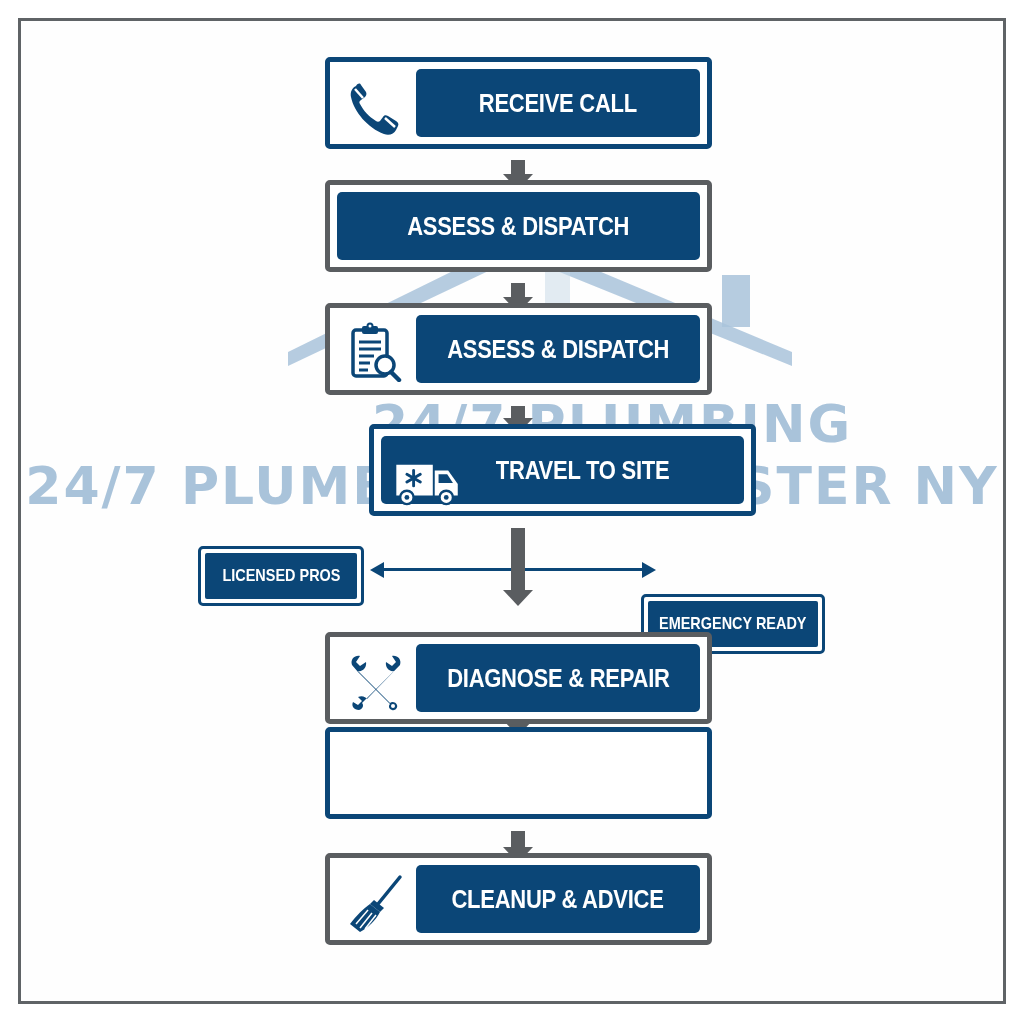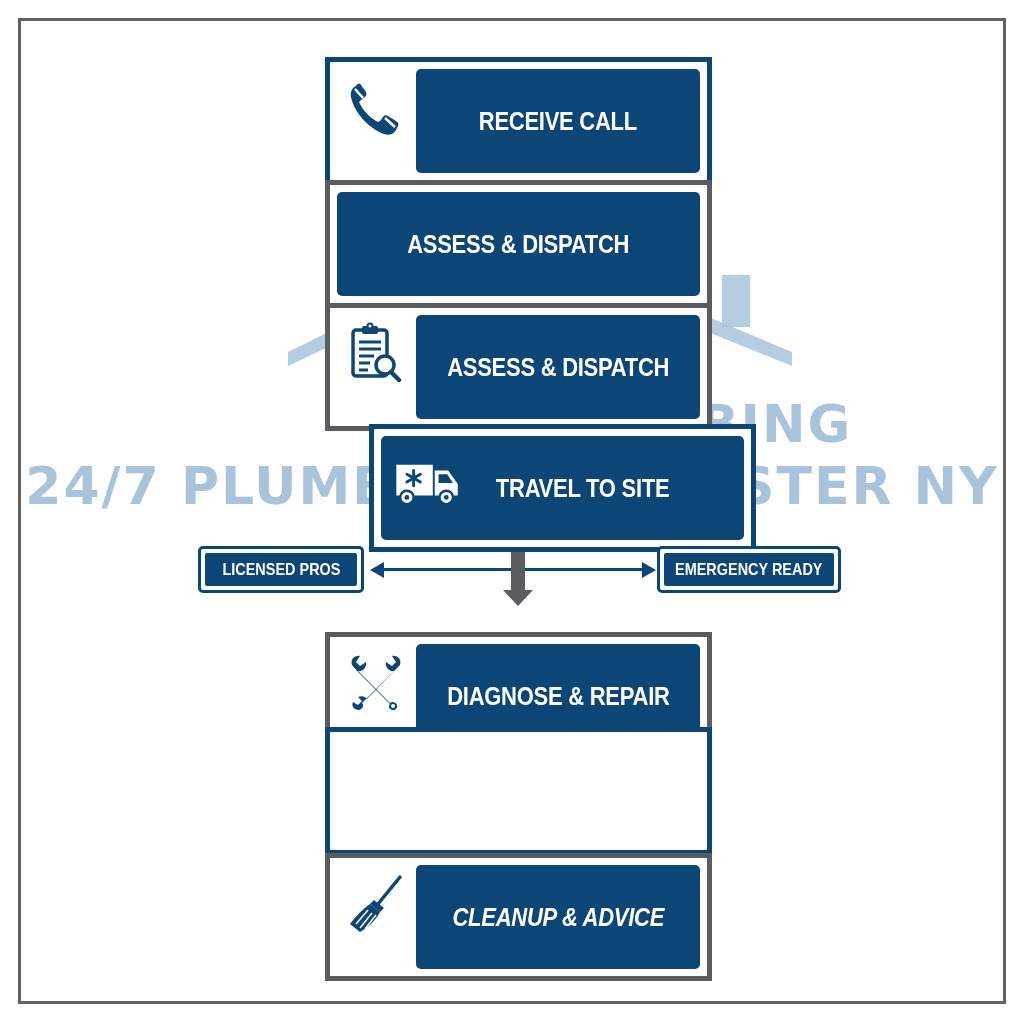--- a/index.html
+++ b/index.html
@@ -31,43 +31,43 @@
     border-top: 16px solid #5a5d60;
   }
   .conn-head::after {
     content: ""; position: absolute; left: -11px; top: -14px;
     border-left: 11px solid transparent; border-right: 11px solid transparent;
     border-top: 11px solid transparent;
   }
 
   
   .step {
-    position: absolute; left: 325px; width: 387px; height: 128px;
-    box-sizing: border-box; border-radius: 0; background: #ffffff;
+    position: absolute; left: 325px; width: 387px; height: 92px;
+    box-sizing: border-box; border-radius: 5px; background: #ffffff;
     border: 5px solid #5a5d60;
   }
   .step.blue-border { border-color: #0b4677; }
   .step .inner {
     position: absolute; top: 7px; bottom: 7px; right: 7px;
     background: #0b4677; border-radius: 5px;
     display: flex; align-items: center; justify-content: center;
   }
   .step.split .inner { left: 86px; }
   .step.full .inner { left: 7px; }
   .step .label {
     color: #ffffff; font-weight: 700; font-size: 25px; letter-spacing: -0.3px;
     font-family: "Liberation Sans", sans-serif;
     transform: scaleX(0.88); white-space: nowrap;
   }
   .step .icon { position: absolute; left: 16px; top: 18px; width: 60px; height: 60px; }
   .step.full .icon { left: 18px; }
 
   
   .tag {
-    position: absolute; top: 546px; height: 47px; box-sizing: border-box;
+    position: absolute; top: 546px; height: 60px; box-sizing: border-box;
     border: 3px solid #0b4677; border-radius: 5px; background: #fff;
   }
   .tag .inner {
     position: absolute; left: 4px; right: 4px; top: 4px; bottom: 4px;
     background: #0b4677; border-radius: 2px;
     display: flex; align-items: center; justify-content: center;
   }
   .tag .label {
     color: #fff; font-weight: 700; font-size: 17px;
     transform: scaleX(0.85); white-space: nowrap;
@@ -167,21 +167,21 @@
     <circle cx="54" cy="40" r="7" fill="#fff" stroke="#0b4677" stroke-width="2.5"></circle>
     <circle cx="54" cy="40" r="2.5" fill="#0b4677"></circle>
   </svg>
 </div>
 
 <div class="tag" style="left:198px; width:166px;">
   <div class="inner">
     <span class="label">LICENSED PROS</span>
   </div>
 </div>
-<div class="tag" style="left:657px; width:184px;">
+<div class="tag" style="left:641px; width:184px;margin-top:48px;">
   <div class="inner">
     <span class="label">EMERGENCY READY</span>
   </div>
 </div>
 
 <div class="step split" style="top:632px;">
   <svg class="icon" viewBox="0 0 60 60" style="top:16px;">
     <path d="M6,12 C4,6 9,2 14,3 L10,9 L14,13 L20,9 C21,14 17,19 12,18 L44,50 C46,48 50,49 51,52 C52,55 49,58 46,57 C43,56 42,53 44,51 L12,19 Z" fill="#0b4677"></path>
     <path d="M54,12 C56,6 51,2 46,3 L50,9 L46,13 L40,9 C39,14 43,19 48,18 L16,50 C18,52 17,56 13,57 C8,57 5,53 7,49 L12,52 L16,48 L12,44 C16,42 20,44 21,46 Z" fill="#0b4677"></path>
     <circle cx="47" cy="53" r="2" fill="#fff"></circle>
@@ -190,21 +190,21 @@
     <span class="label">DIAGNOSE &amp; REPAIR</span>
   </div>
 </div>
 
 <div class="step full blue-border" style="top:727px;">
   <svg class="icon" viewBox="0 0 60 60" style="left:18px; top:22px;">
     <polyline points="6,32 22,48 54,12" fill="none" stroke="#fff" stroke-width="10" stroke-linejoin="miter"></polyline>
   </svg>
 </div>
 
-<div class="step split" style="top:853px;font-style:italic;">
+<div class="step split" style="top:853px;">
   <svg class="icon" viewBox="0 0 60 60" style="top:16px;">
     <line x1="54" y1="3" x2="32" y2="30" stroke="#0b4677" stroke-width="3.5" stroke-linecap="round"></line>
     <path d="M28,26 L38,34 L34,38 L24,30 Z" fill="#0b4677"></path>
     <path d="M24,30 L34,38 C30,46 22,54 14,58 L4,50 C10,42 18,34 24,30 Z" fill="#0b4677"></path>
     <g stroke="#fff" stroke-width="1.5">
       <line x1="22" y1="36" x2="10" y2="50"></line>
       <line x1="26" y1="39" x2="14" y2="54"></line>
       <line x1="30" y1="41" x2="19" y2="55"></line>
     </g>
   </svg>

